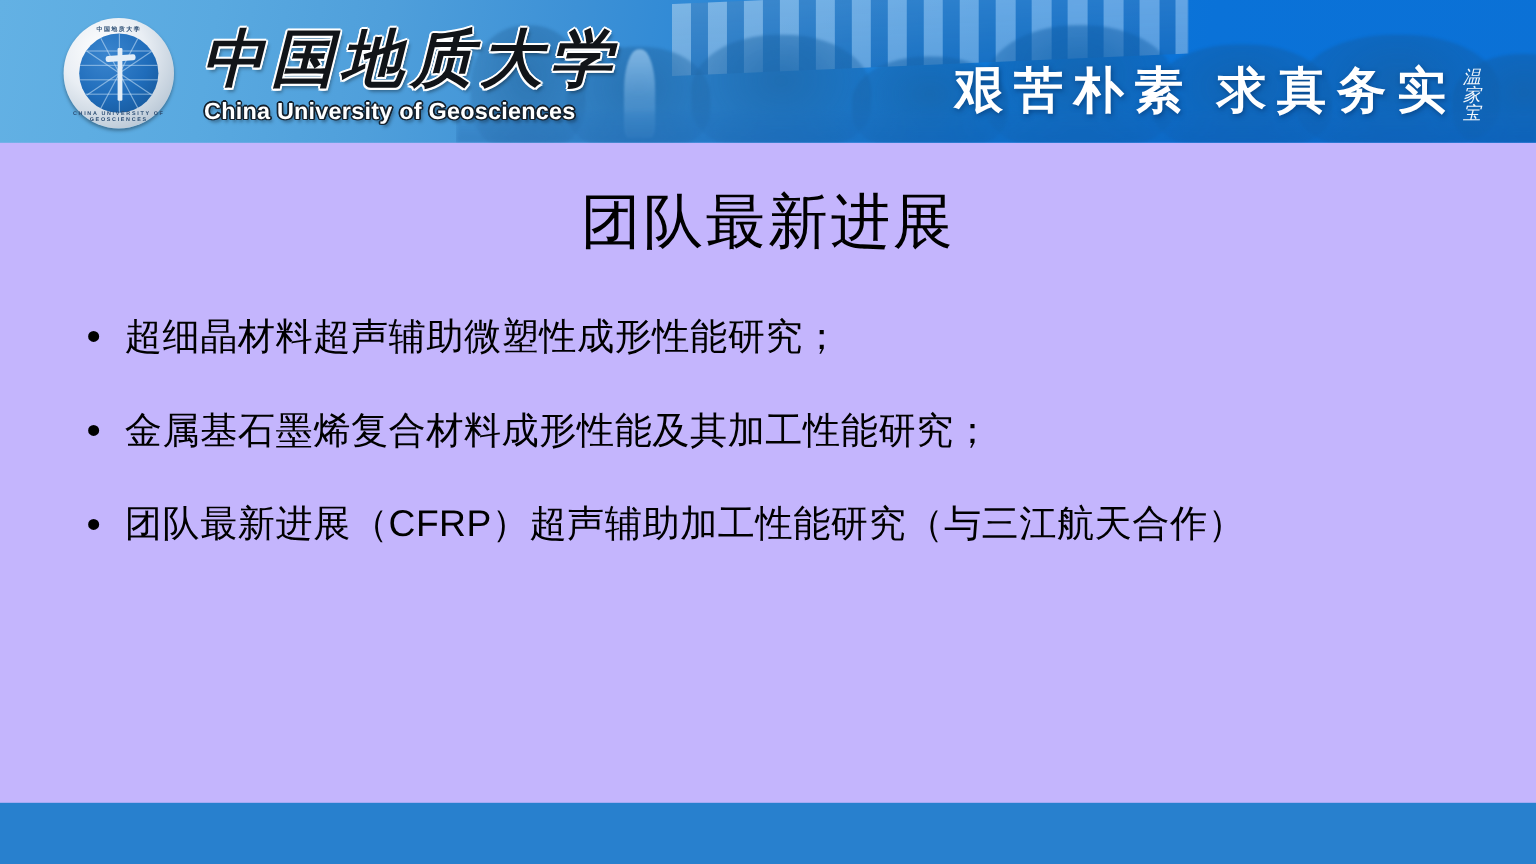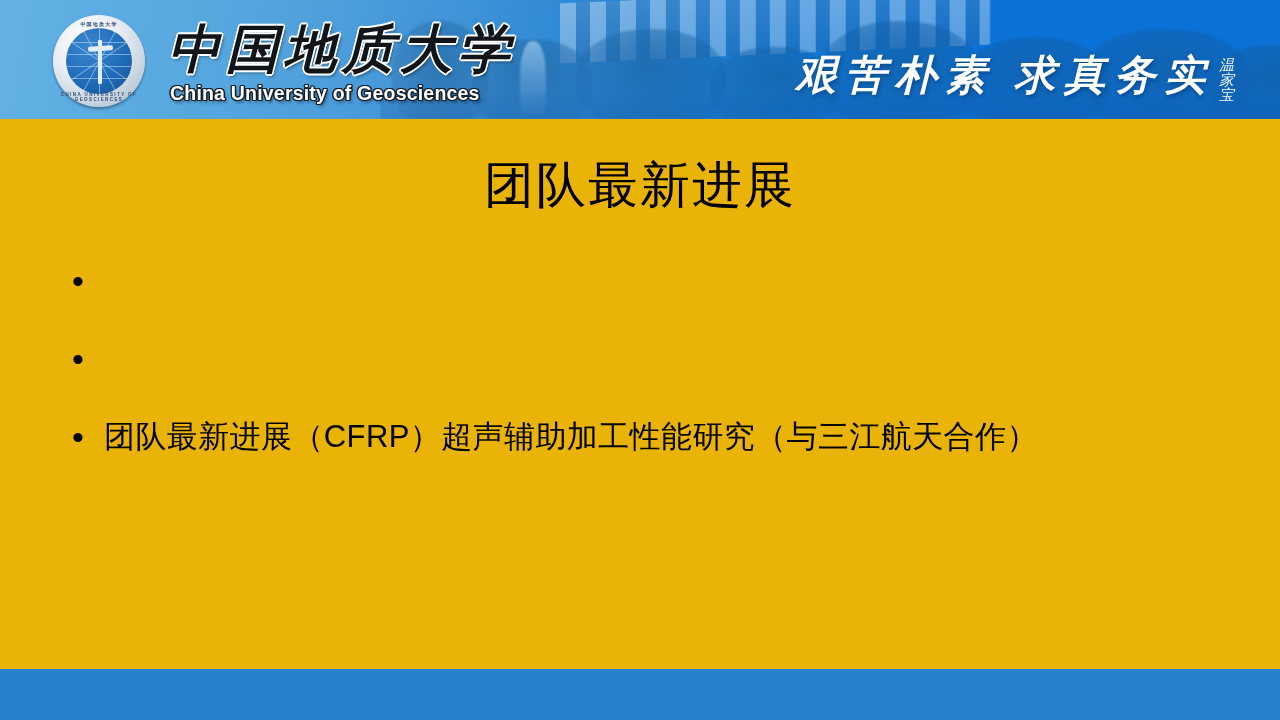--- a/index.html
+++ b/index.html
@@ -12,21 +12,21 @@
     width: 1280px;
     height: 720px;
     overflow: hidden;
     font-family: "Liberation Sans", "DejaVu Sans", sans-serif;
   }
 
   .slide {
     position: relative;
     width: 1280px;
     height: 720px;
-    background: #eab308;
+    background: #c4b5fd;
   }
 
   
   .banner {
     position: absolute;
     left: 0;
     top: 0;
     width: 1280px;
     height: 119px;
     overflow: hidden;
@@ -221,21 +221,20 @@
   }
 
   
   .motto {
     position: absolute;
     left: 795px;
     top: 48px;
     font-family: "Liberation Serif", "DejaVu Serif", serif;
     font-size: 41px;
     font-weight: bold;
-    font-style: italic;
     letter-spacing: 9px;
     color: #ffffff;
     text-shadow: 1px 2px 4px rgba(0,40,90,0.5);
     white-space: nowrap;
   }
   .motto-sign {
     position: absolute;
     left: 1212px;
     top: 58px;
     width: 22px;
@@ -347,24 +346,26 @@
     <div class="motto">艰苦朴素  求真务实</div>
     <div class="motto-sign">温家宝</div>
   </div>
 
   <div class="title">团队最新进展</div>
 
   <div class="bullets">
 
     <div class="bullet-row">
       <div class="bullet-dot">•</div>
+      <div class="bullet-text">超细晶材料超声辅助微塑性成形性能研究；</div>
     </div>
 
     <div class="bullet-row">
       <div class="bullet-dot">•</div>
+      <div class="bullet-text">金属基石墨烯复合材料成形性能及其加工性能研究；</div>
     </div>
 
     <div class="bullet-row">
       <div class="bullet-dot">•</div>
       <div class="bullet-text">团队最新进展（CFRP）超声辅助加工性能研究（与三江航天合作）</div>
     </div>
 
   </div>
 
   <div class="footer-bar"></div>

